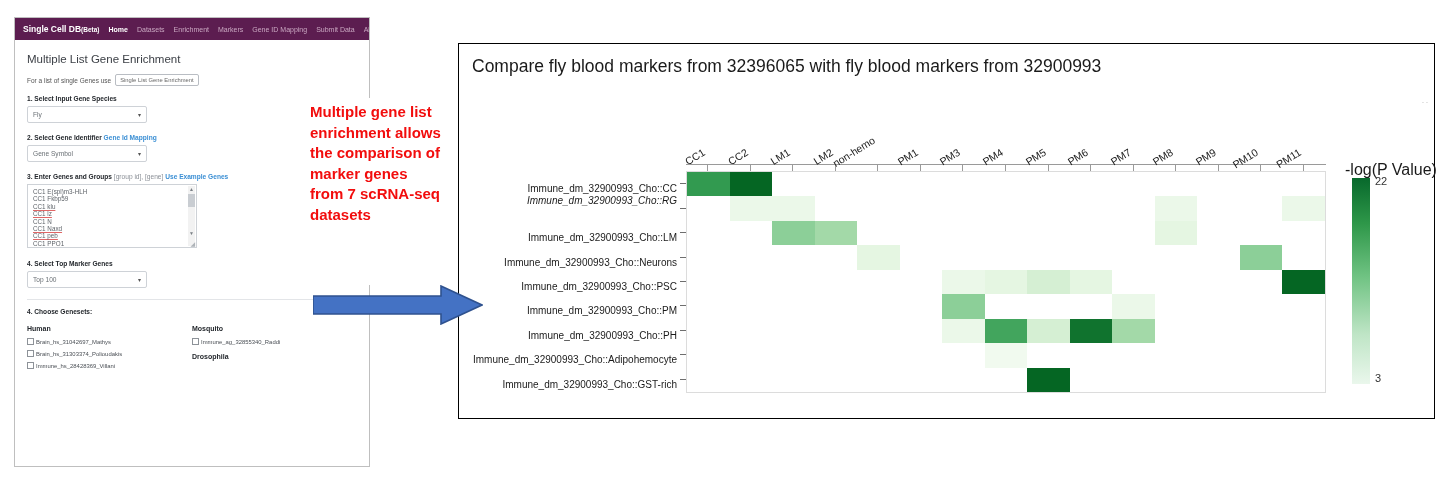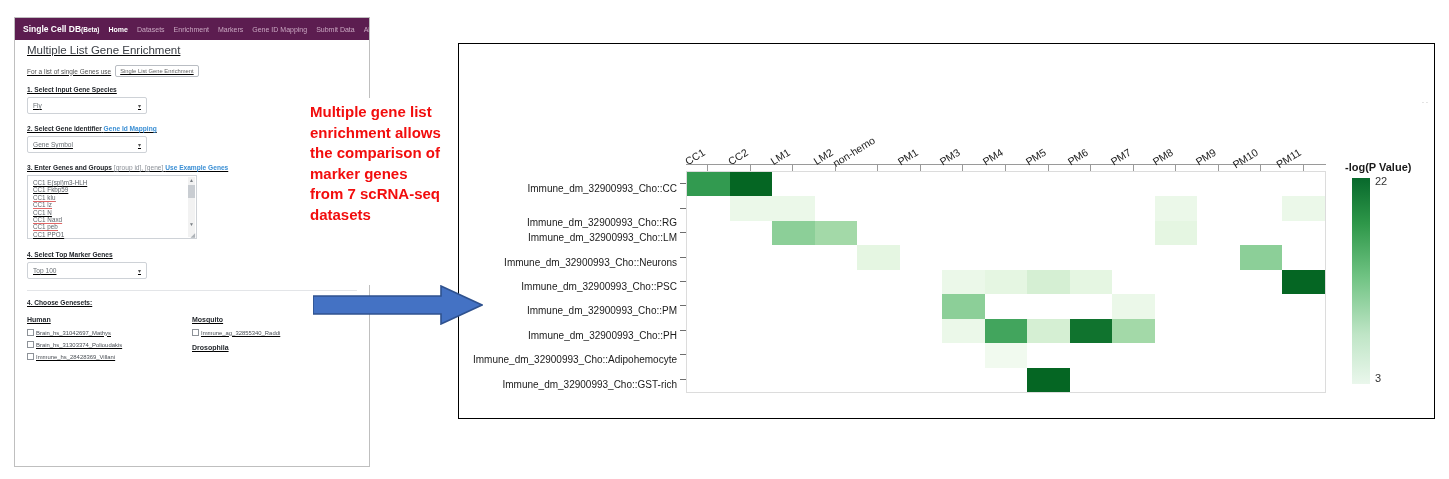--- a/index.html
+++ b/index.html
@@ -20,21 +20,21 @@
   }
   #brand{color:#ffffff;font-size:8.5px;font-weight:bold;}
   #brand .beta{font-size:6.5px;font-weight:bold;}
   .navlink{color:#c9a7c1;font-size:7px;}
   .navlink.active{color:#ffffff;font-weight:bold;}
   #page-head{
     background:#eef0f3;height:58px;display:flex;align-items:center;
     justify-content:center;border-bottom:1px solid #dfe1e5;
   }
   #page-title{font-size:16.5px;color:#3d4147;font-weight:normal;}
-  #form-area{padding:4px 12px 0 12px;text-decoration:underline;}
+  #form-area{padding:13px 12px 0 12px;}
   #section-title{font-size:11.5px;color:#3d4147;margin-bottom:9px;}
   .hint-row{font-size:6.5px;color:#555;display:flex;align-items:center;gap:4px;margin-bottom:9px;}
   .btn-outline{
     border:1px solid #b9bdc3;background:#fff;color:#666;
     font-size:5.8px;padding:2px 4px;border-radius:2px;
   }
   .fld-label{font-size:6.6px;color:#24282d;font-weight:bold;margin-bottom:4px;}
   .fld-label .lnk{color:#3b8fd4;font-weight:bold;}
   .fld-label .muted{color:#8a8f96;font-weight:normal;}
   .select-box{
@@ -100,21 +100,21 @@
   .xlab{
     position:absolute;font-size:10.5px;color:#1a1a1a;white-space:nowrap;
     transform:rotate(-32deg);transform-origin:right bottom;
   }
   .ylab{
     position:absolute;right:0;font-size:10px;color:#1a1a1a;white-space:nowrap;
     text-align:right;
     margin-top:7px;
   }
   .ytick{position:absolute;width:6px;height:1px;background:#6e6e6e;}
-  #cbar-title{position:absolute;left:886px;top:117px;font-size:11px;font-weight:bold;color:#1a1a1a;white-space:nowrap;}
+  #cbar-title{position:absolute;left:886px;top:117px;font-size:16px;font-weight:normal;color:#1a1a1a;white-space:nowrap;}
   #cbar{
     position:absolute;left:893px;top:134px;width:18px;height:206px;
     background:linear-gradient(to bottom,#08692c 0%,#2e9749 22%,#70c383 48%,#bfe5c6 76%,#eaf7ec 100%);
   }
   #cbar-max{position:absolute;left:916px;top:131px;font-size:11px;color:#333;}
   #cbar-min{position:absolute;left:916px;top:328px;font-size:11px;color:#333;}
   #fig-corner{position:absolute;right:4px;top:53px;font-size:7px;color:#9a9a9a;letter-spacing:2px;}
 </style>
 </head>
 <body>
@@ -220,20 +220,21 @@
 </div>
 
 <div id="callout">
   <div id="callout-text">Multiple gene list enrichment allows the comparison of marker genes from 7 scRNA-seq datasets</div>
 </div>
 <svg id="arrow" viewBox="0 0 170 40">
   <polygon points="0,11 128,11 128,1 169,20 128,39 128,29 0,29" fill="#4472c4" stroke="#2f528f" stroke-width="1.6"></polygon>
 </svg>
 
 <div id="figure">
+  <div id="fig-title">Compare fly blood markers from 32396065 with fly blood markers from 32900993</div>
   <div id="fig-corner">..</div>
 
   <div class="xtick-top"></div>
   <div id="xticks">
       <div class="xtick" style="left: 21.2667px;"></div>
       <div class="xtick" style="left: 63.8px;"></div>
       <div class="xtick" style="left: 106.333px;"></div>
       <div class="xtick" style="left: 148.867px;"></div>
       <div class="xtick" style="left: 191.4px;"></div>
       <div class="xtick" style="left: 233.933px;"></div>
@@ -260,21 +261,21 @@
       <div class="xlab" style="left: 511.067px; top: 100px; width: 120px; text-align: right;">PM6</div>
       <div class="xlab" style="left: 553.6px; top: 100px; width: 120px; text-align: right;">PM7</div>
       <div class="xlab" style="left: 596.133px; top: 100px; width: 120px; text-align: right;">PM8</div>
       <div class="xlab" style="left: 638.667px; top: 100px; width: 120px; text-align: right;">PM9</div>
       <div class="xlab" style="left: 681.2px; top: 100px; width: 120px; text-align: right;">PM10</div>
       <div class="xlab" style="left: 723.733px; top: 100px; width: 120px; text-align: right;">PM11</div>
     </div>
   <div id="ylabels">
       <div class="ylab" style="left: 0px; width: 218px; top: 132.222px;">Immune_dm_32900993_Cho::CC</div>
       <div class="ytick" style="left: 221px; top: 139.222px;"></div>
-      <div class="ylab" style="left: 0px; width: 218px; top: 166px;">Immune_dm_32900993_Cho::RG</div>
+      <div class="ylab" style="left: 0px; width: 218px; top: 144px; font-style: italic;">Immune_dm_32900993_Cho::RG</div>
       <div class="ytick" style="left: 221px; top: 163.667px;"></div>
       <div class="ylab" style="left: 0px; width: 218px; top: 181.111px;">Immune_dm_32900993_Cho::LM</div>
       <div class="ytick" style="left: 221px; top: 188.111px;"></div>
       <div class="ylab" style="left: 0px; width: 218px; top: 205.556px;">Immune_dm_32900993_Cho::Neurons</div>
       <div class="ytick" style="left: 221px; top: 212.556px;"></div>
       <div class="ylab" style="left: 0px; width: 218px; top: 230px;">Immune_dm_32900993_Cho::PSC</div>
       <div class="ytick" style="left: 221px; top: 237px;"></div>
       <div class="ylab" style="left: 0px; width: 218px; top: 254.444px;">Immune_dm_32900993_Cho::PM</div>
       <div class="ytick" style="left: 221px; top: 261.444px;"></div>
       <div class="ylab" style="left: 0px; width: 218px; top: 278.889px;">Immune_dm_32900993_Cho::PH</div>

